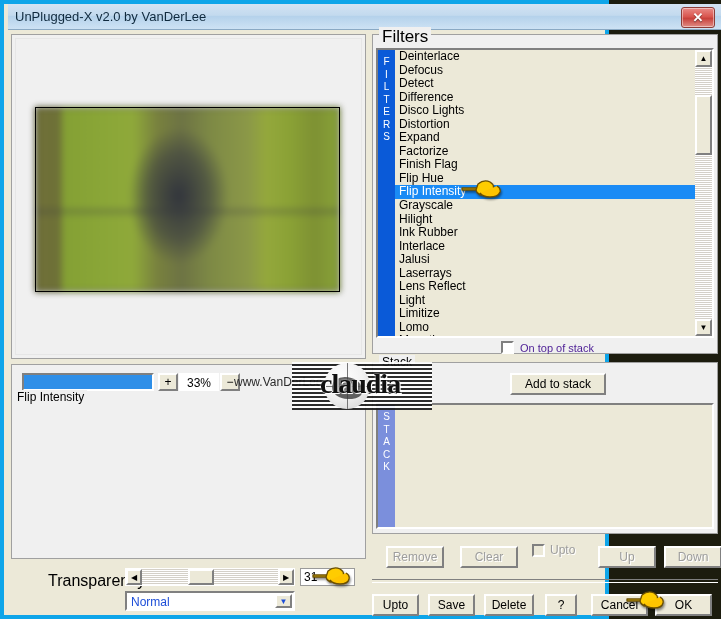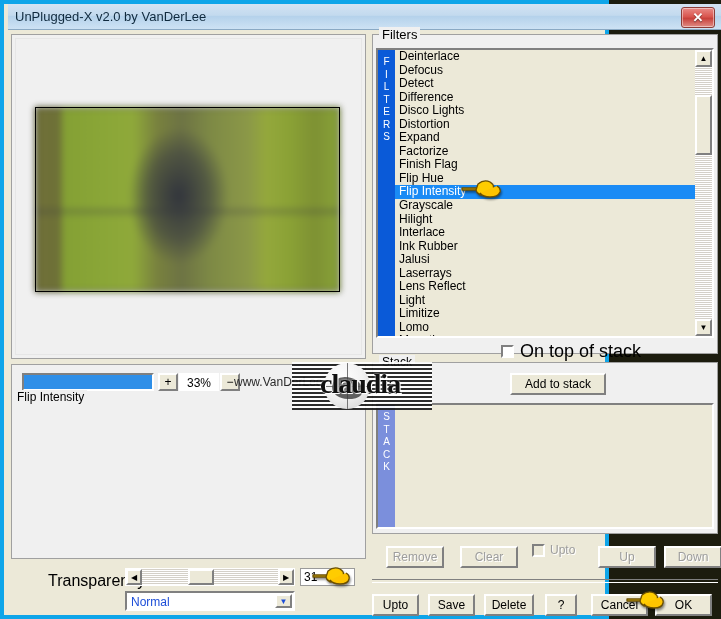--- a/index.html
+++ b/index.html
@@ -179,21 +179,21 @@
   
   #filtersGroup{
     position:absolute;left:368px;top:30px;width:346px;height:320px;
     box-sizing:border-box;
     border:1px solid #a0a0a0;
     background:#f0f0f0;
   }
   #filtersGroupLabel{
     position:absolute;left:375px;top:30px;
     background:#f0f0f0;padding:0 3px;
-    font-size:13px;color:#000;z-index:6;transform:translateY(-7px);
+    font-size:17px;color:#000;z-index:6;transform:translateY(-7px);
   }
   #filtersListWrap{
     position:absolute;left:3px;top:13px;width:338px;height:290px;
     box-sizing:border-box;
     border:2px solid;border-color:#808080 #ffffff #ffffff #808080;
     background:#ece9d8;
     overflow:hidden;
   }
   #filtersSideBar{
     position:absolute;left:0px;top:0px;width:17px;height:100%;
@@ -239,21 +239,21 @@
   #onTopRow{
     position:absolute;left:128px;top:306px;
     display:flex;align-items:center;gap:6px;
   }
   .chk{
     width:13px;height:13px;box-sizing:border-box;
     border:2px solid;border-color:#808080 #ffffff #ffffff #808080;
     background:#fff;cursor:pointer;
   }
   .chk.dis{background:#ece9d8;}
-  #onTopLabel{font-size:18px;color:#000000;}
+  #onTopLabel{font-size:11px;color:#4c1d95;}
 
   
   #stackGroup{
     position:absolute;left:368px;top:358px;width:346px;height:172px;
     box-sizing:border-box;
     border:1px solid #a0a0a0;
     background:#f0f0f0;
   }
   #stackGroupLabel{
     position:absolute;left:375px;top:358px;
@@ -430,22 +430,22 @@
           <div class="fitem">Difference</div>
           <div class="fitem">Disco Lights</div>
           <div class="fitem">Distortion</div>
           <div class="fitem">Expand</div>
           <div class="fitem">Factorize</div>
           <div class="fitem">Finish Flag</div>
           <div class="fitem">Flip Hue</div>
           <div class="fitem sel">Flip Intensity</div>
           <div class="fitem">Grayscale</div>
           <div class="fitem">Hilight</div>
+          <div class="fitem">Ink Rubber</div>
           <div class="fitem">Interlace</div>
-          <div class="fitem">Ink Rubber</div>
           <div class="fitem">Jalusi</div>
           <div class="fitem">Laserrays</div>
           <div class="fitem">Lens Reflect</div>
           <div class="fitem">Light</div>
           <div class="fitem">Limitize</div>
           <div class="fitem">Lomo</div>
           <div class="fitem">Monotize</div>
         </div>
       <div id="filtersScroll">
         <div id="scrollUp" class="vbtn">▲</div>

